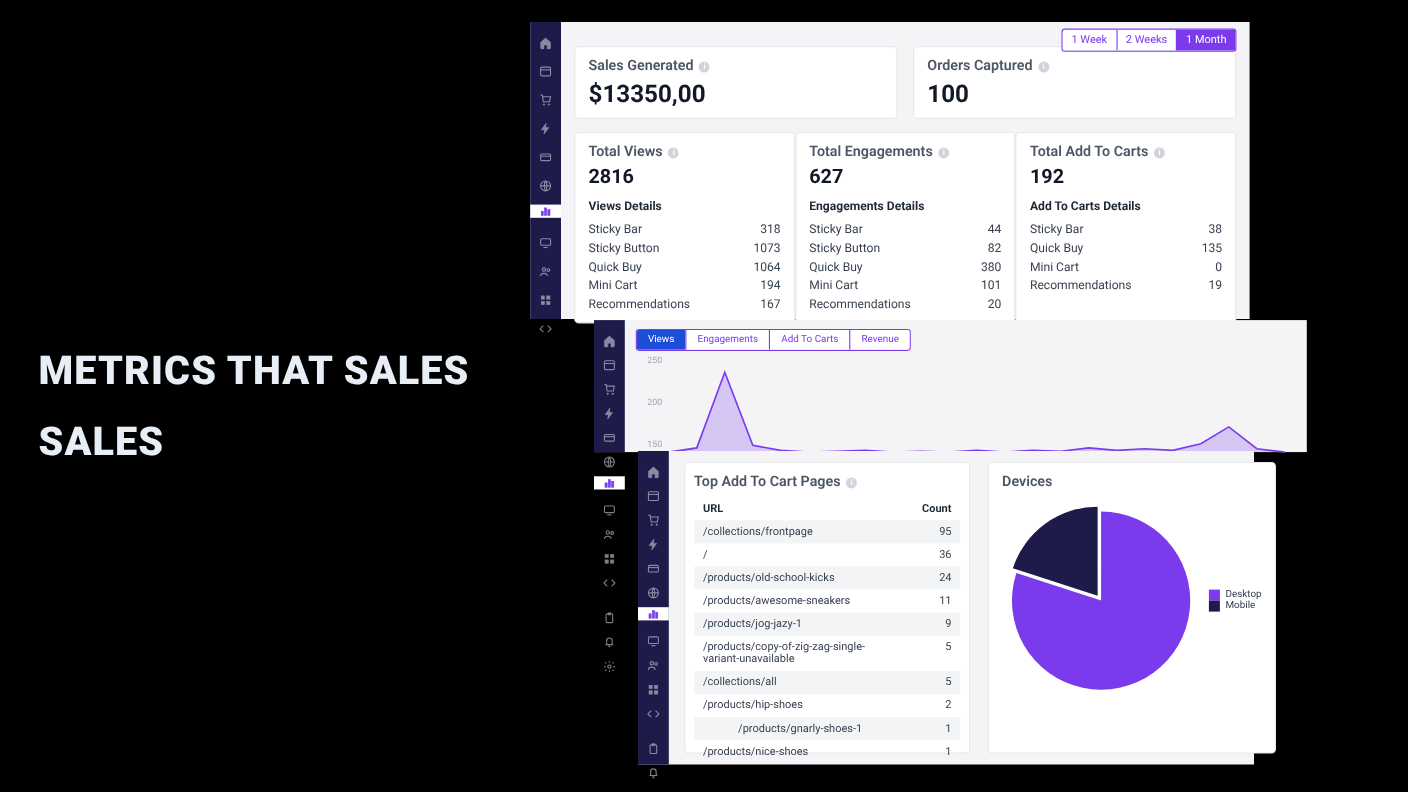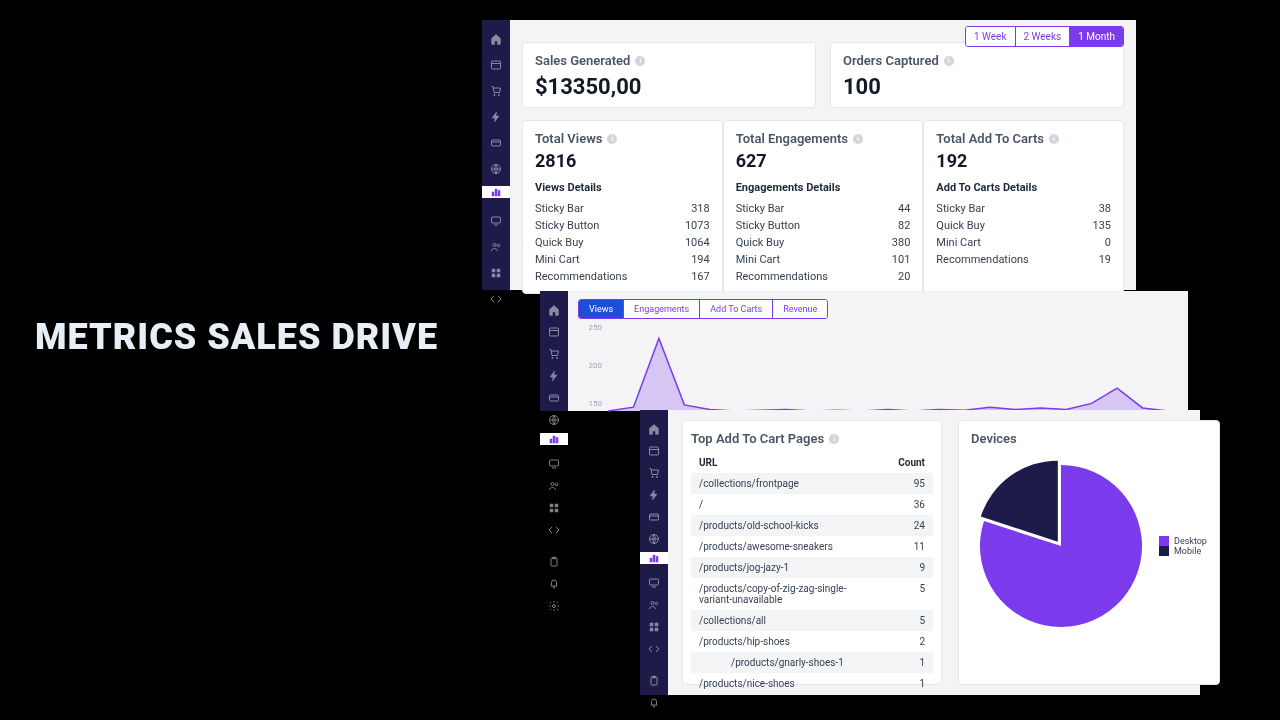--- a/index.html
+++ b/index.html
@@ -81,31 +81,32 @@
 .table-hdr { display:flex; justify-content:space-between; font-size:10px; font-weight:700; color:#1f2937; padding:5px 8px; }
 .table-row { display:flex; justify-content:space-between; font-size:10px; color:#374151; padding:5px 8px; }
 .table-row.zebra { background:#f3f4f6; }
 
 .legend-item { display:flex; align-items:center; gap:5px; font-size:9px; color:#374151; }
 .swatch { width:10px; height:10px; }
 
 
 #panel1 { top: 20px; left: 482px; width: 654px; height: 270px; }
 #panel2 { top: 291px; left: 540px; width: 648px; height: 120px; }
-#panel3 { top: 410px; left: 640px; width: 560px; height: 285px; }
+#panel3 { top: 410px; left: 580px; width: 560px; height: 285px; }
 
 #panel1 .content { padding-top: 22px; }
 
 .axis-label { font-size:8px; fill:#9ca3af; }
 </style>
 </head>
 <body>
 
 <div class="headline">
-  <div>METRICS SALES DRIVE</div>
+  <div>METRICS THAT SALES</div>
+  <div>SALES</div>
 </div>
 
 <div id="panel1" class="panel">
   <div class="sidebar" id="sb1">
       <div class="sidebar-icon"><svg viewBox="0 0 24 24">
           <path d="M3 11l9-8 9 8v10a2 2 0 01-2 2h-4v-7h-6v7H5a2 2 0 01-2-2z"></path>
         </svg></div>
       <div class="sidebar-icon"><svg viewBox="0 0 24 24">
           <rect x="3" y="4" width="18" height="16" rx="2" fill="none" stroke-width="2"></rect>
           <line x1="3" y1="9" x2="21" y2="9" stroke-width="2"></line>

